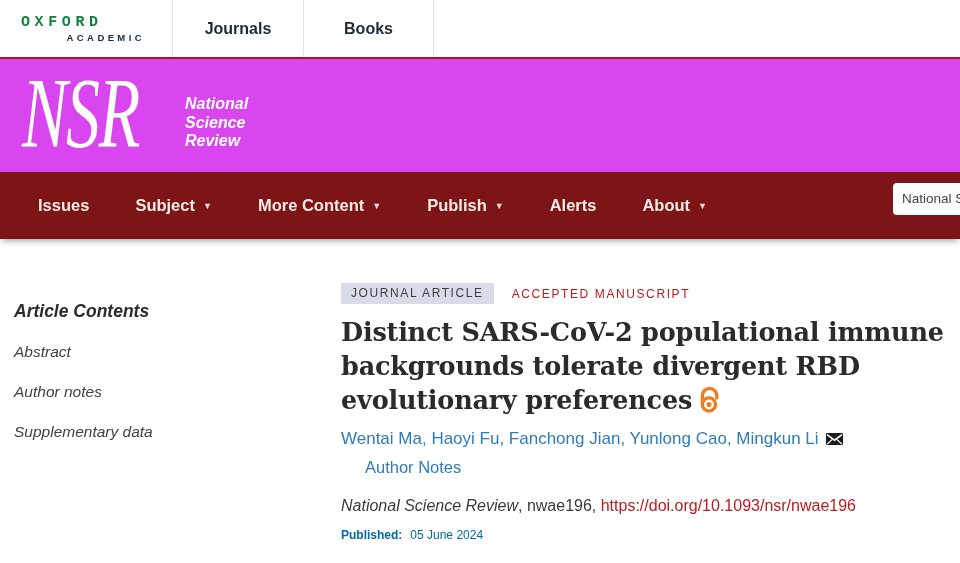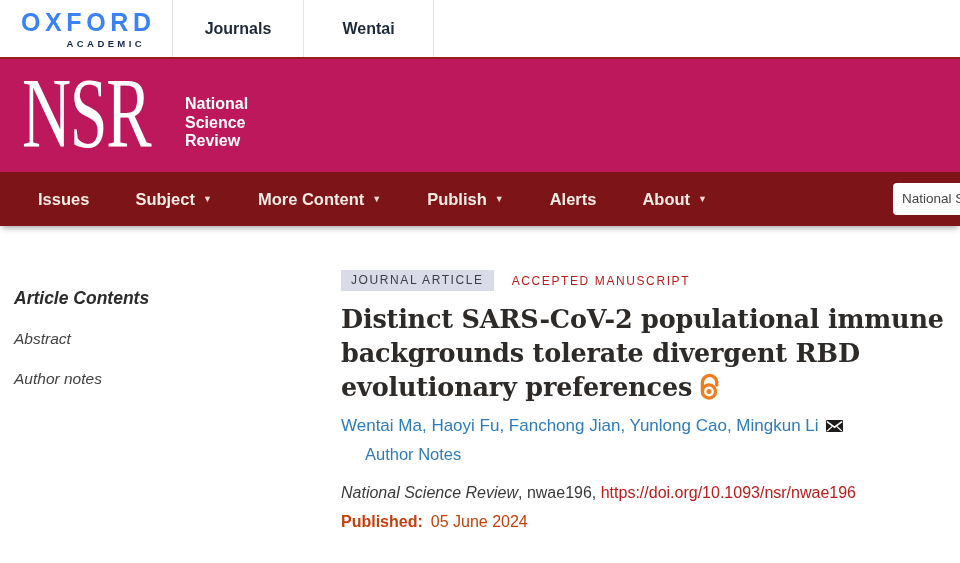--- a/index.html
+++ b/index.html
@@ -5,41 +5,41 @@
   * { margin:0; padding:0; box-sizing:border-box; }
   html,body { background:#fff; }
   .page {
     position:relative; width:960px; height:563px; overflow:hidden;
     background:#fff; font-family:"Liberation Sans", sans-serif;
   }
 
   
   .topbar { display:flex; height:57px; background:#fff; align-items:stretch; }
   .oxford-logo { width:172px; display:flex; flex-direction:column; justify-content:center; padding-left:21px; cursor:pointer; }
-  .oxford-line1 { font-size:25px; font-weight:bold; letter-spacing:4.6px; color:#3b82f6; }
+  .oxford-line1 { font-size:15px; font-weight:bold; letter-spacing:4.6px; color:#15803d;font-family:Liberation Mono, monospace; }
   .oxford-line2 { font-size:9.5px; font-weight:bold; letter-spacing:3.4px; color:#15294d; text-align:right; width:124px; margin-top:1px; }
   .top-tab {
     width:131px; display:flex; align-items:center; justify-content:center;
     font-size:16px; font-weight:bold; color:#1e2a3a;
     border-left:1px solid #e4e4e4; cursor:pointer; text-decoration:none;
   }
   .top-tab:last-child { border-right:1px solid #e4e4e4; }
 
   
-  .banner { position:relative; height:115px; background:#be185d; border-top:2px solid #9c1b20; }
+  .banner { position:relative; height:115px; background:#d946ef; border-top:2px solid #9c1b20;font-style:italic; }
   .nsr-logo {
     position:absolute; left:22px; top:-4px; color:#fff;
     font-family:"Liberation Serif", serif; font-size:100px; line-height:115px;
     transform:scaleX(0.68); transform-origin:left center; letter-spacing:-2px; cursor:pointer;
   }
   .journal-name { position:absolute; left:185px; top:36px; color:#fff; font-size:16px; font-weight:bold; line-height:18.5px; }
 
   
   .mainnav {
-    position:relative; height:54px; background:#7d1417;
+    position:relative; height:67px; background:#7d1417;
     display:flex; align-items:center; padding-left:15px;
     box-shadow:0 4px 6px -2px rgba(0,0,0,0.35);
   }
   .nav-item {
     color:#f6ece4; font-size:16.5px; font-weight:600; padding:0 23px;
     display:flex; align-items:center; cursor:pointer; height:100%; text-decoration:none;
   }
   .nav-caret { font-size:9px; margin-left:8px; color:#eddcd2; }
   .search-box {
     position:absolute; right:0; top:11px; width:67px; height:32px;
@@ -67,35 +67,35 @@
     font-size:25.5px; line-height:34px; color:#2d2a28; letter-spacing:-0.2px;
   }
   .oa-icon { display:inline-block; vertical-align:-4px; margin-left:6px; }
   .authors-line { margin-top:7px; font-size:17px; line-height:22px; color:#2e7cb9; }
   .authors-line a { color:#2e7cb9; text-decoration:none; cursor:pointer; }
   .envelope-icon { display:inline-block; vertical-align:-1px; margin-left:7px; cursor:pointer; }
   .author-notes { display:inline-block; margin-top:5px; margin-left:24px; font-size:16.5px; line-height:22px; color:#2e7cb9; text-decoration:none; cursor:pointer; }
   .citation { margin-top:17px; font-size:16px; line-height:22px; color:#3a3a3a; }
   .citation .journal-italic { font-style:italic; }
   .citation a { color:#b91c1c; text-decoration:none; cursor:pointer; }
-  .published-row { margin-top:7px; font-size:16px; line-height:22px; color:#c2410c; }
+  .published-row { margin-top:7px; font-size:12px; line-height:22px; color:#0369a1; }
   .published-label { font-weight:bold; margin-right:8px; }
 </style>
 </head>
 <body>
 
 <div class="page">
 
   <header class="topbar">
     <div class="oxford-logo">
       <div class="oxford-line1">OXFORD</div>
       <div class="oxford-line2">ACADEMIC</div>
     </div>
     <a class="top-tab">Journals</a>
-    <a class="top-tab">Wentai</a>
+    <a class="top-tab">Books</a>
   </header>
 
   <div class="banner">
     <div class="nsr-logo">NSR</div>
     <div class="journal-name">
       <div>National</div>
       <div>Science</div>
       <div>Review</div>
     </div>
   </div>
@@ -127,20 +127,21 @@
       <span>National Sc</span>
     </div>
   </nav>
 
   <div class="content">
 
     <aside class="sidebar">
       <div class="sidebar-title">Article Contents</div>
       <a class="sidebar-link">Abstract</a>
       <a class="sidebar-link">Author notes</a>
+      <a class="sidebar-link">Supplementary data</a>
     </aside>
 
     <main class="main">
 
       <div class="badge-row">
         <span class="badge">JOURNAL ARTICLE</span>
         <span class="status-label">ACCEPTED MANUSCRIPT</span>
       </div>
 
       <h1 class="article-title"><span>Distinct SARS-CoV-2 populational immune backgrounds tolerate divergent RBD evolutionary preferences</span><span class="oa-icon"><svg width="23" height="28" viewBox="0 0 23 28">

